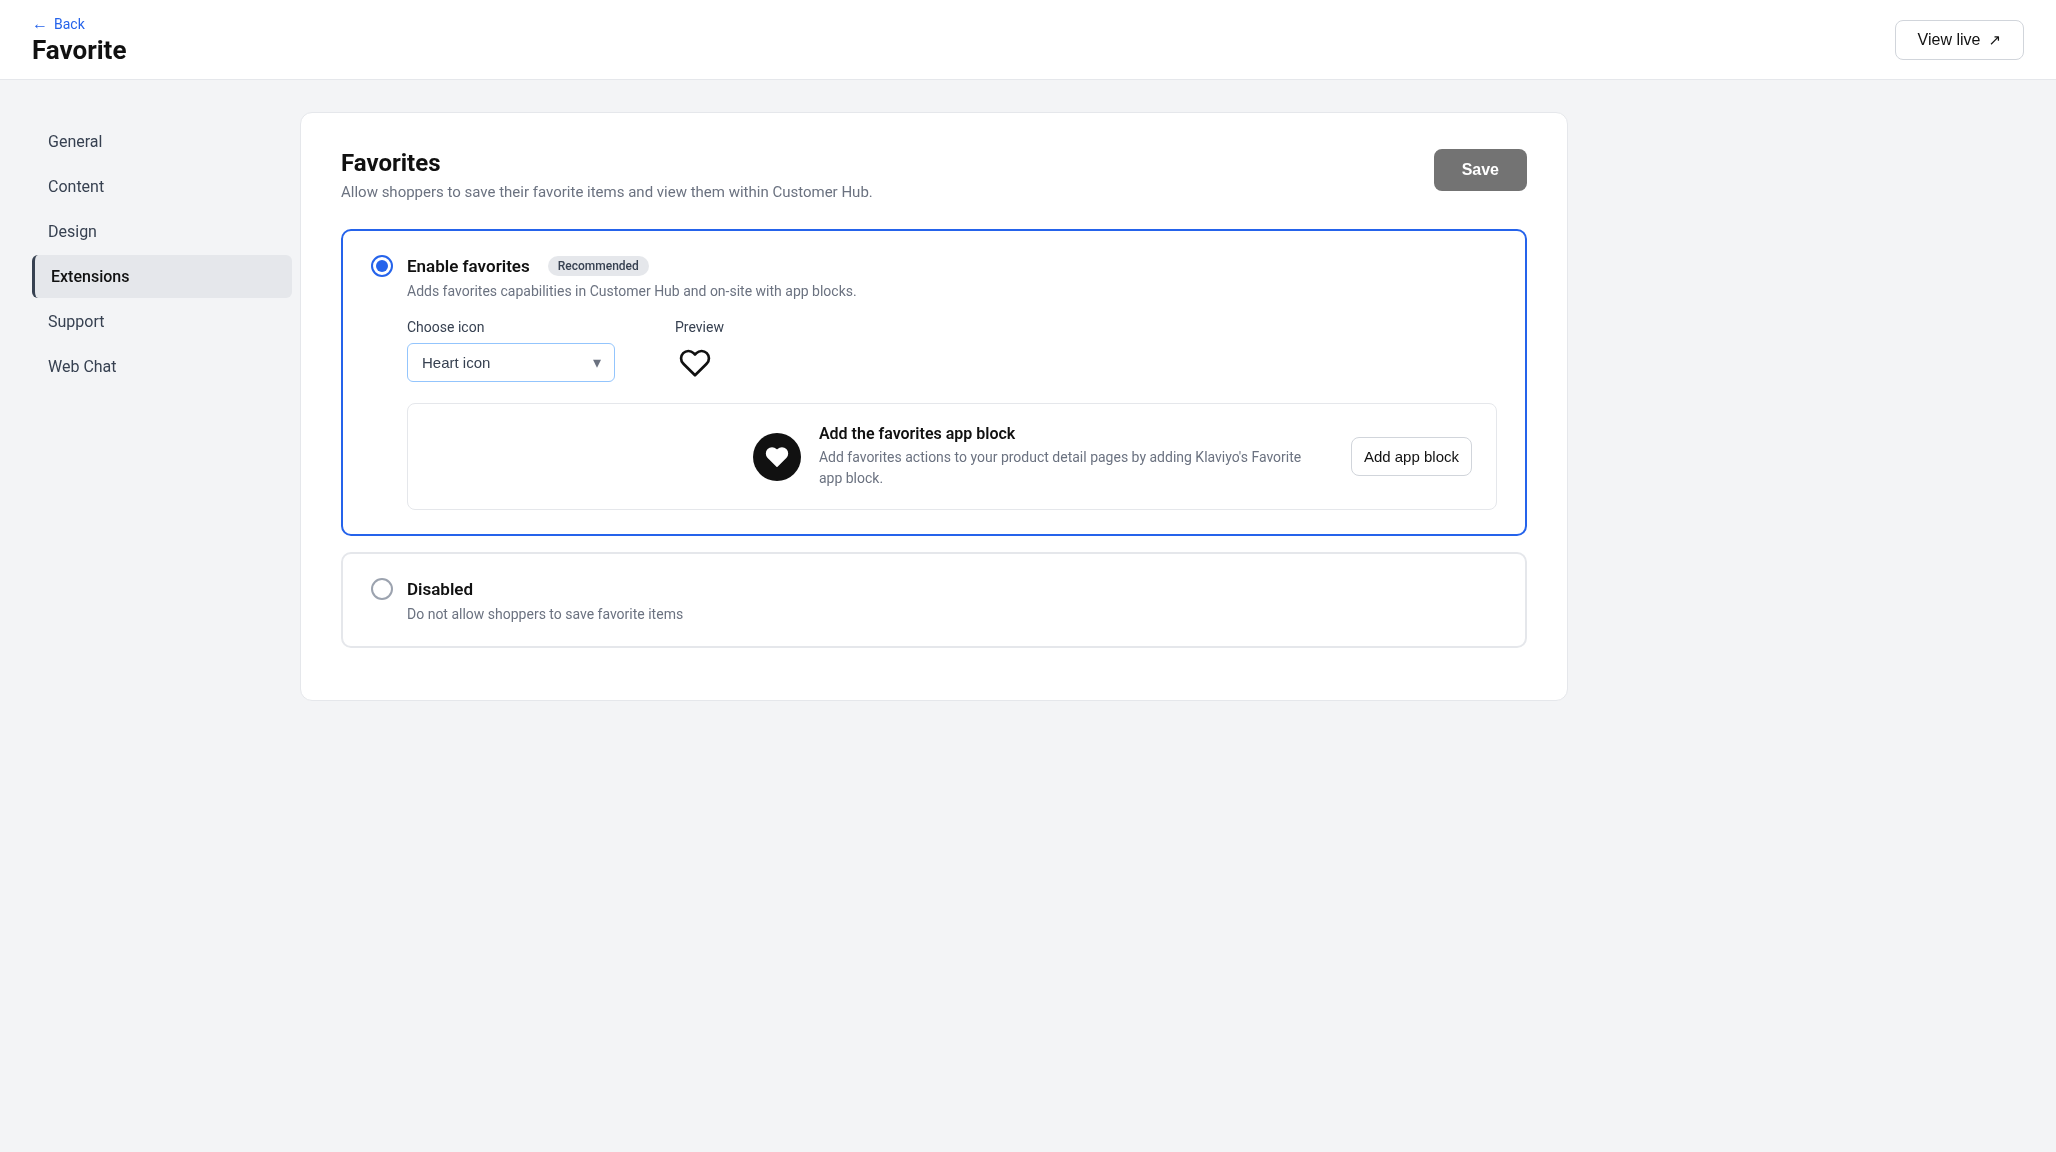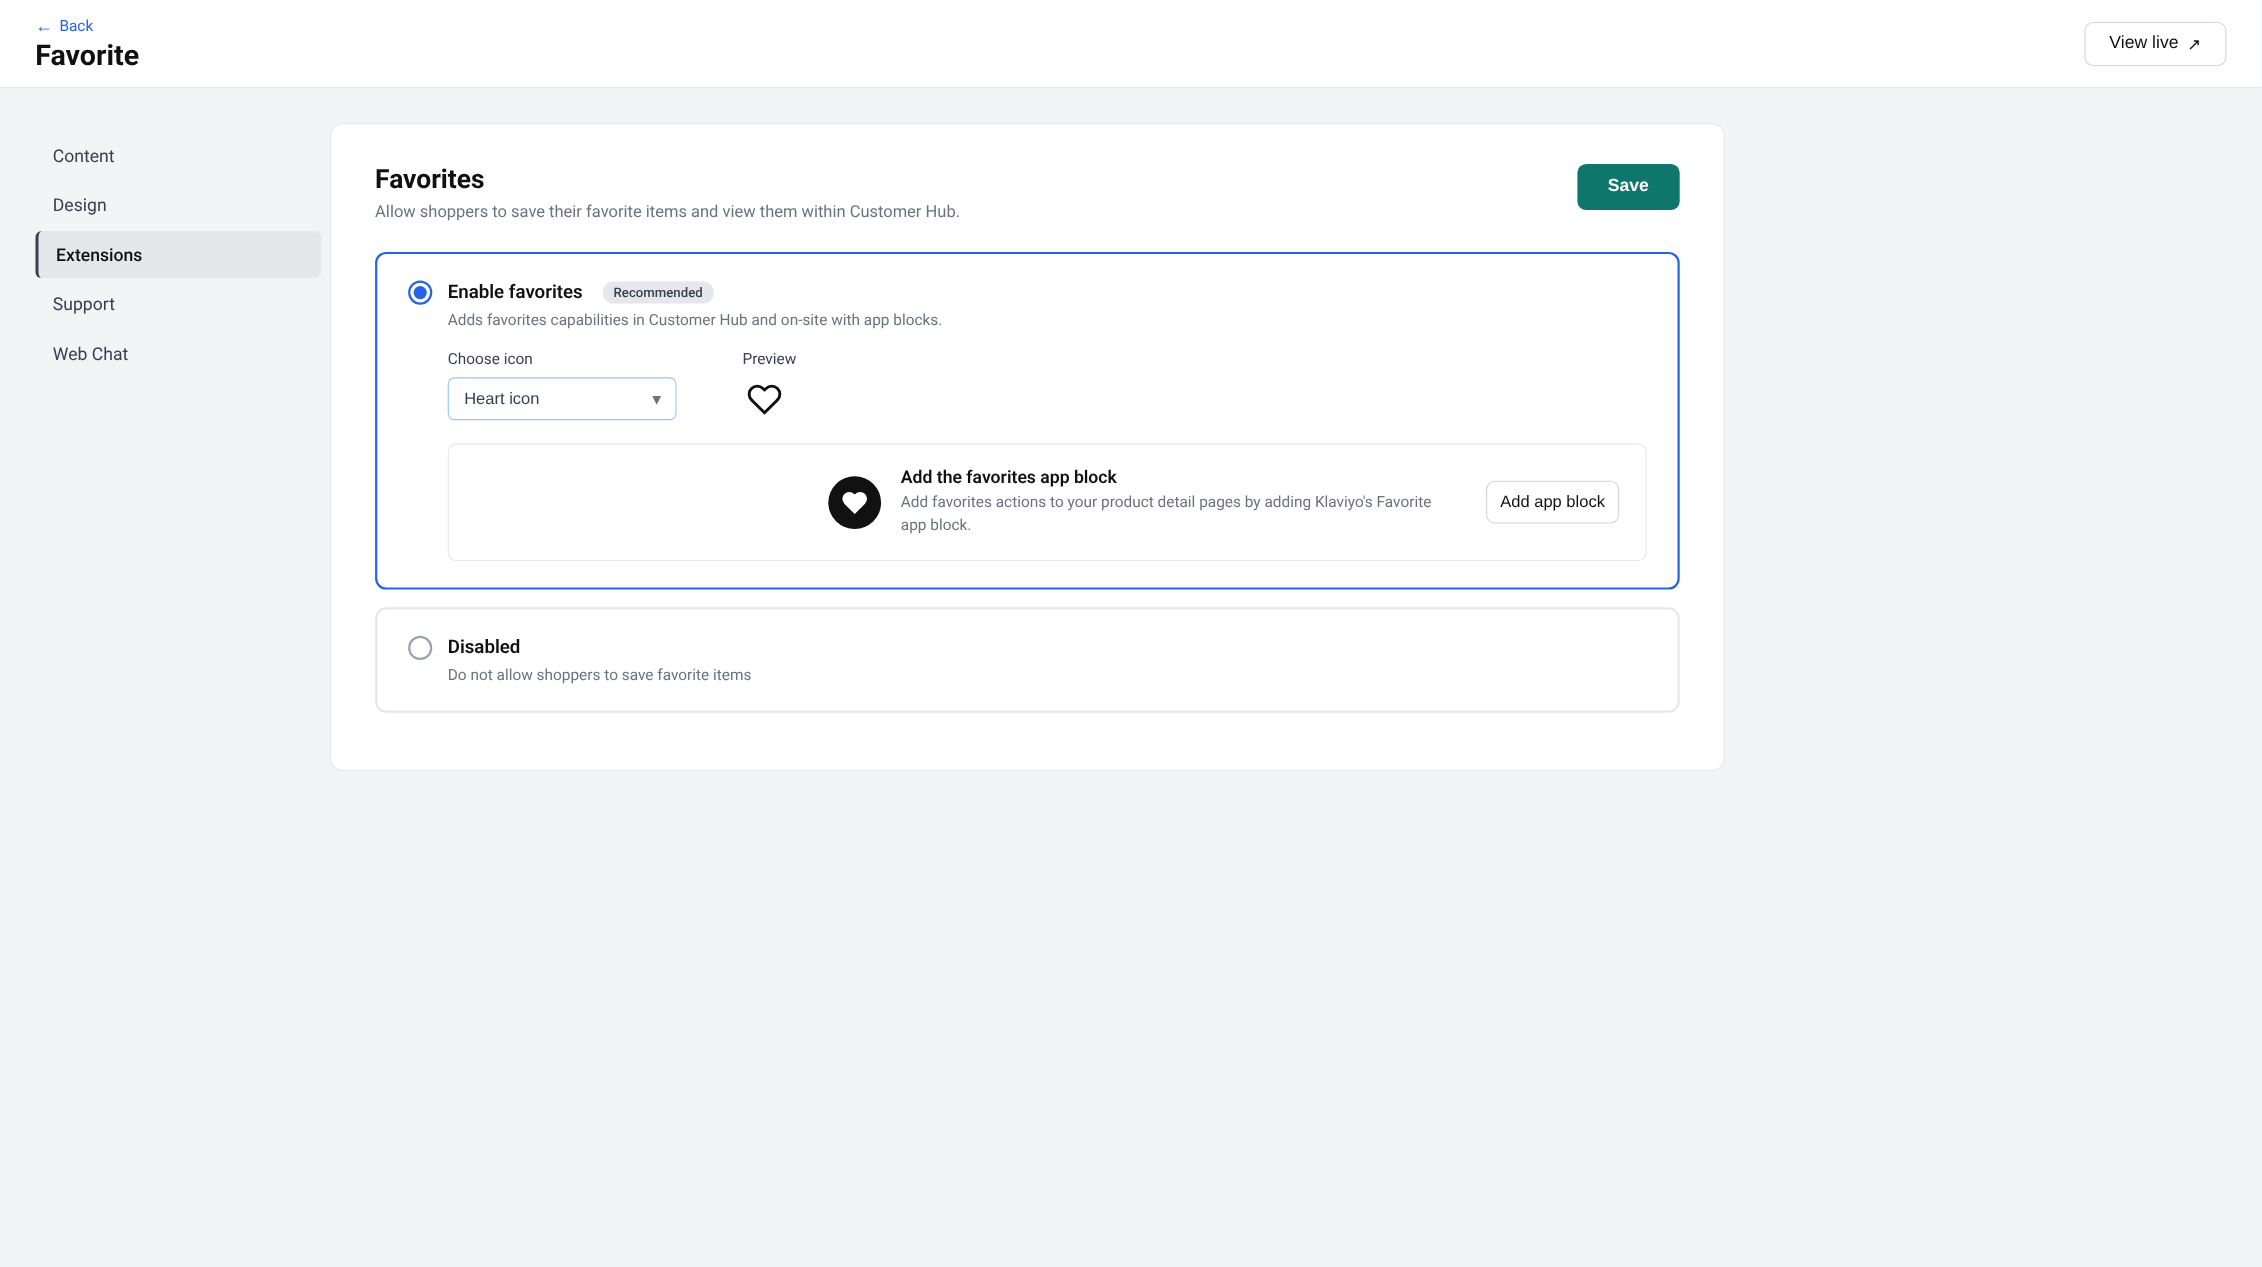--- a/index.html
+++ b/index.html
@@ -115,21 +115,21 @@
       color: #111;
       margin-bottom: 6px;
     }
 
     .content-subtitle {
       font-size: 15px;
       color: #6b7280;
     }
 
     .save-btn {
-      background: #0f766e;
+      background: #737373;
       color: #fff;
       border: none;
       border-radius: 8px;
       padding: 12px 28px;
       font-size: 16px;
       font-weight: 600;
       cursor: pointer;
       flex-shrink: 0;
     }
 
@@ -330,20 +330,21 @@
     <h1 class="page-title">Favorite</h1>
   </div>
   <button class="view-live-btn">
     <span>View live</span>
     <span style="font-size:15px;">↗</span>
   </button>
 </div>
 
 <div class="main-layout">
   <nav class="sidebar">
+    <a class="sidebar-item">General</a>
     <a class="sidebar-item">Content</a>
     <a class="sidebar-item">Design</a>
     <a class="sidebar-item active">Extensions</a>
     <a class="sidebar-item">Support</a>
     <a class="sidebar-item">Web Chat</a>
   </nav>
 
   <div class="content-area">
     <div class="content-header">
       <div>

